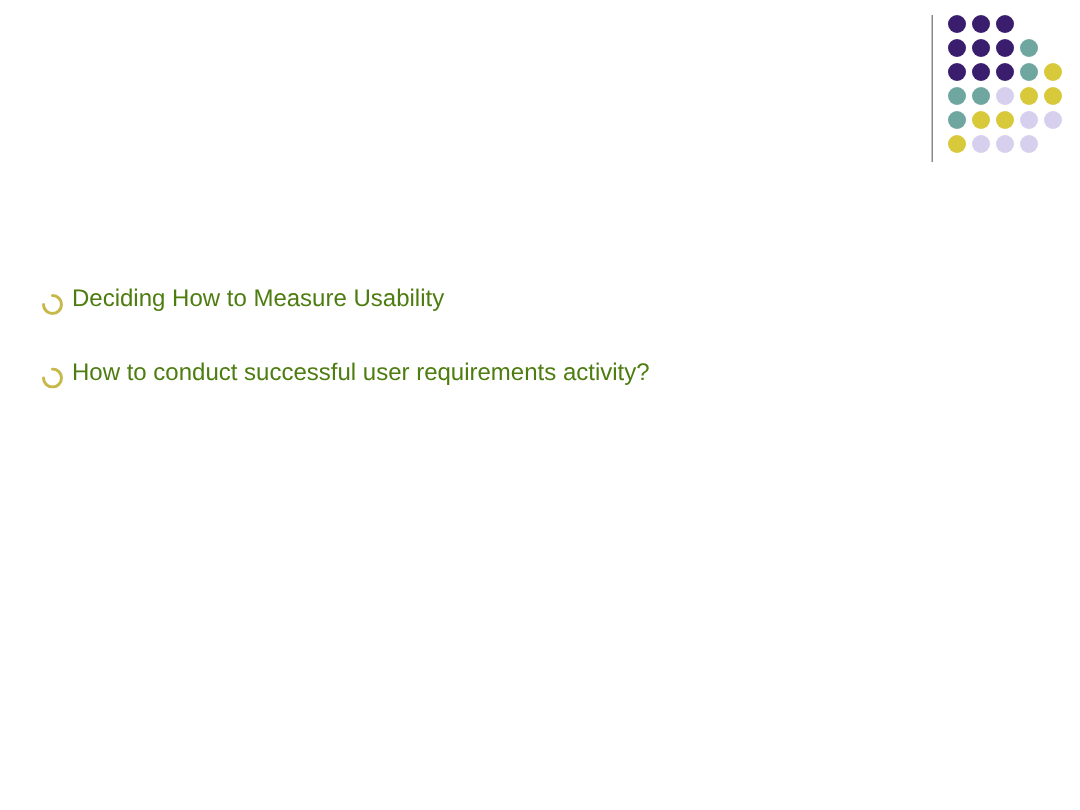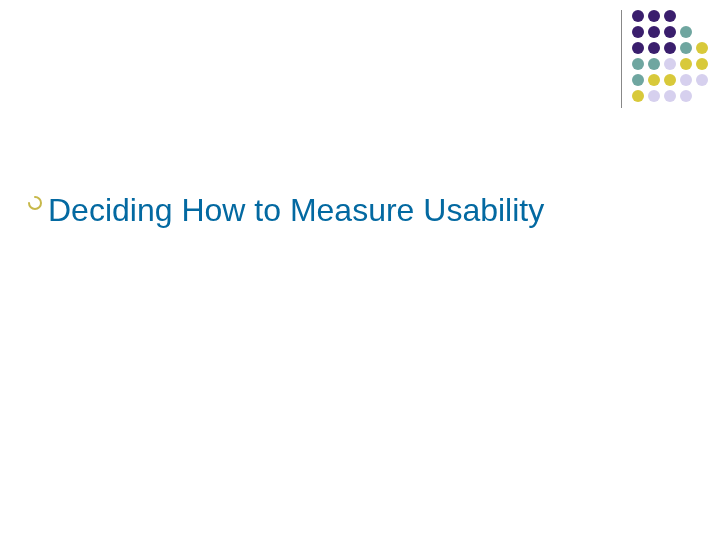--- a/index.html
+++ b/index.html
@@ -60,23 +60,23 @@
     height: 14px;
     margin-top: 6px;
     margin-right: 6px;
   }
 
   .bullet-icon svg {
     display: block;
   }
 
   .bullet-text {
-    font-size: 32px;
+    font-size: 16px;
     line-height: 1.3;
-    color: #0369a1;
+    color: #4d7c0f;
   }
 </style>
 </head>
 <body>
 
 <div class="decor">
   <div class="vbar"></div>
   <div class="dot-grid" id="dot-grid">
       <div class="dot" style="background: rgb(58, 30, 109);"></div>
       <div class="dot" style="background: rgb(58, 30, 109);"></div>
@@ -113,13 +113,21 @@
 
 <div class="content">
   <div class="bullet-item">
     <span class="bullet-icon">
       <svg width="14" height="14" viewBox="0 0 14 14">
         <path d="M7 1 A6 6 0 1 1 1 7" fill="none" stroke-width="2" stroke-linecap="round" id="arc0" stroke="#c7b84a"></path>
       </svg>
     </span>
     <span class="bullet-text">Deciding How to Measure Usability</span>
   </div>
+  <div class="bullet-item">
+    <span class="bullet-icon">
+      <svg width="14" height="14" viewBox="0 0 14 14">
+        <path d="M7 1 A6 6 0 1 1 1 7" fill="none" stroke-width="2" stroke-linecap="round" id="arc1" stroke="#c7b84a"></path>
+      </svg>
+    </span>
+    <span class="bullet-text">How to conduct successful user requirements activity?</span>
+  </div>
 </div>
 
 </body></html>

